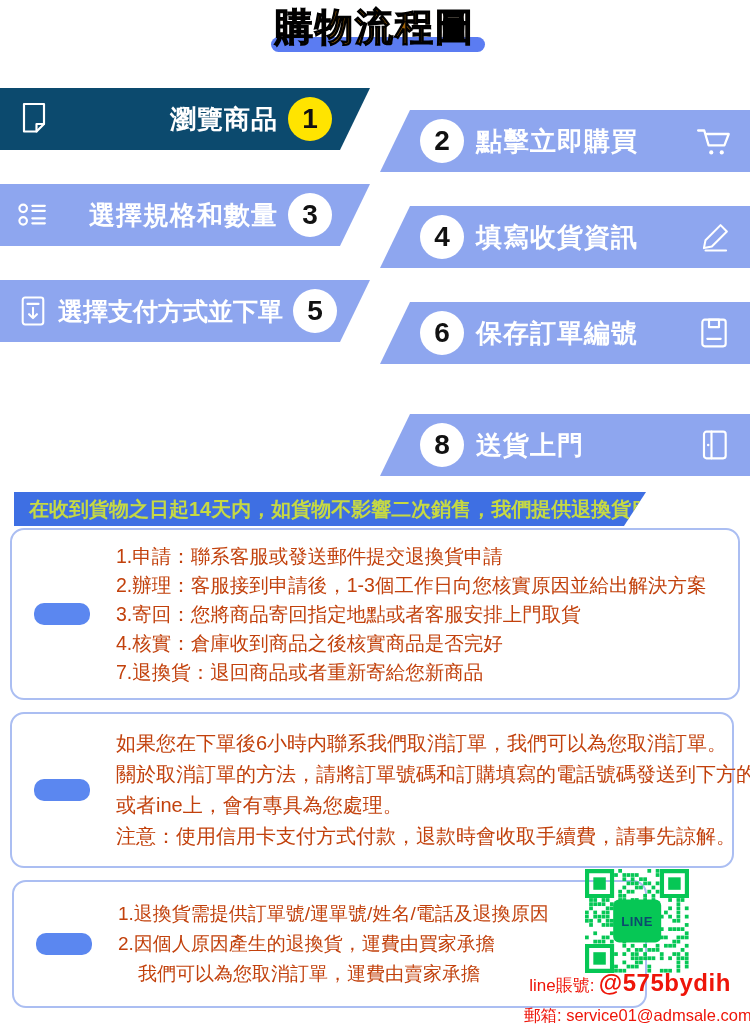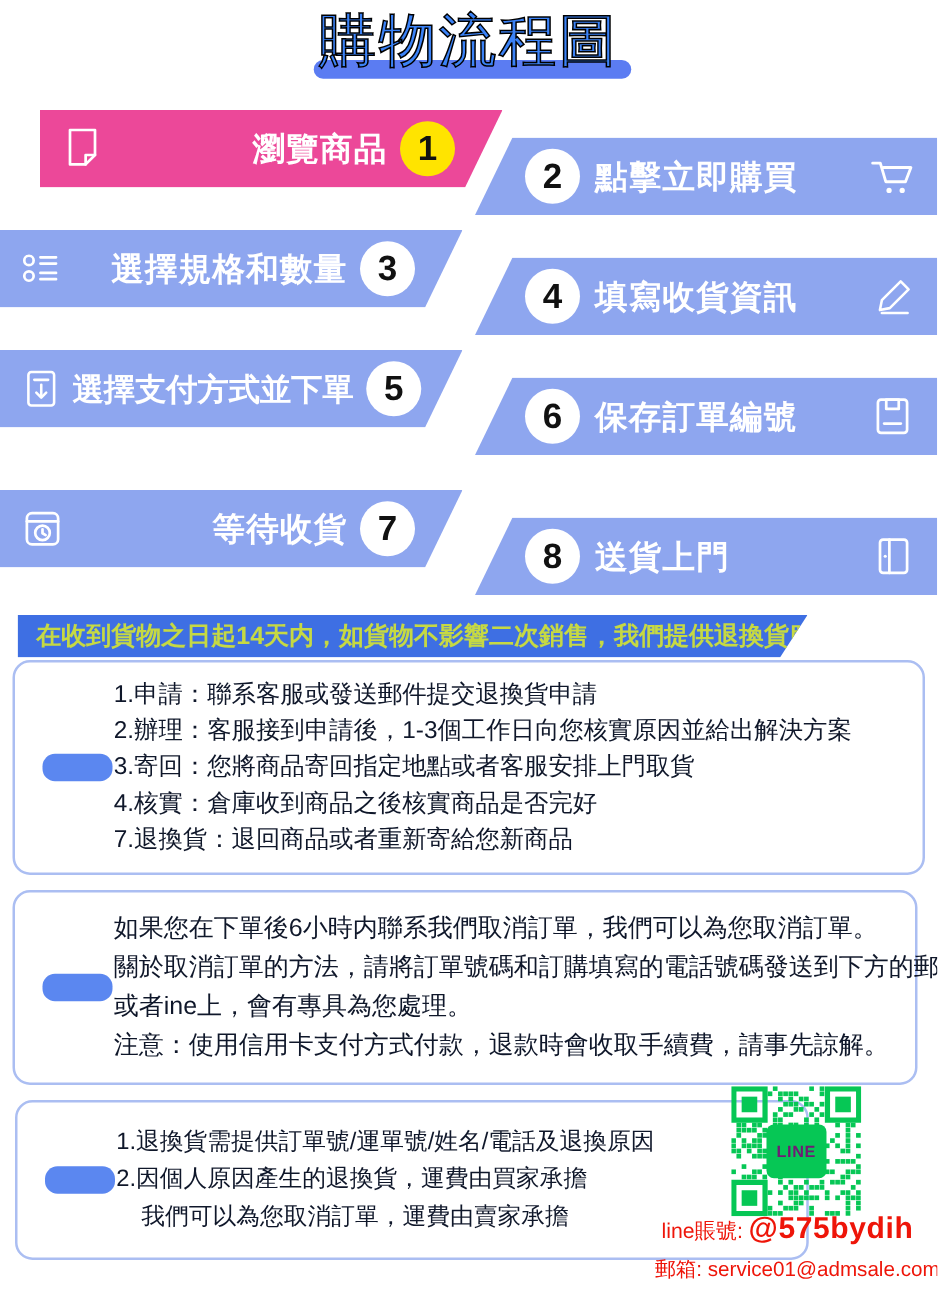--- a/index.html
+++ b/index.html
@@ -3,28 +3,28 @@
 <meta charset="utf-8">
 <style>
   * { margin:0; padding:0; box-sizing:border-box; }
   html,body { background:#ffffff; }
   #canvas {
     position:relative; width:750px; height:1034px; background:#ffffff;
     overflow:hidden; font-family:"Liberation Sans","DejaVu Sans",sans-serif;
   }
   
   .title-wrap { position:absolute; top:2px; left:0; width:100%; text-align:center; }
-  .title { display:inline-block; position:relative; font-size:46px; font-weight:400;
-    color:#3b82f6; letter-spacing:2px; -webkit-text-stroke:1.2px #000; padding:0 6px; }
+  .title { display:inline-block; position:relative; font-size:38px; font-weight:700;
+    color:#a16207; letter-spacing:2px; -webkit-text-stroke:1.2px #000; padding:0 6px; }
   .title-strip { position:absolute; left:2px; right:-4px; bottom:1px; height:15px;
     background:#5b7cf2; border-radius:8px; z-index:0; }
   .title-text { position:relative; z-index:1; }
   
   .bar { position:absolute; height:62px; width:370px; display:flex; align-items:center; }
-  .bar.dark  { background:#ec4899;margin-left:32px; }
+  .bar.dark  { background:#0c4a6e; }
   .bar.light { background:#8ea6ef; }
   .bar.left  { left:0;  clip-path:polygon(0 0,100% 0,calc(100% - 30px) 100%,0 100%);
                padding-left:14px; padding-right:38px; }
   .bar.right { right:0; clip-path:polygon(30px 0,100% 0,100% 100%,0 100%);
                padding-left:40px; padding-right:16px; }
   .bar .label { color:#fff; font-size:26px; font-weight:700; letter-spacing:1px; white-space:nowrap; }
   #bar5 .label { font-size:25px; letter-spacing:0; }
   .badge { width:44px; height:44px; border-radius:50%; background:#fff; color:#111;
     font-size:28px; font-weight:700; display:flex; align-items:center; justify-content:center;
     flex:0 0 auto; }
@@ -40,30 +40,30 @@
     color:#c6d943; font-size:20px; font-weight:700; line-height:34px; padding-left:15px;
     white-space:nowrap; }
   
   .section { position:absolute; border:2px solid #abbef2; border-radius:14px; background:#fff; }
   #sec1 { left:10px; top:528px; width:730px; height:172px; }
   #sec2 { left:10px; top:712px; width:724px; height:156px; }
   #sec3 { left:12px; top:880px; width:635px; height:128px; }
   .vlabel { position:absolute; left:22px; top:50%; transform:translateY(-50%);
     background:#5b87f0; color:#fff; border-radius:10px; font-size:24px; font-weight:700;
     writing-mode:vertical-rl; text-orientation:upright; letter-spacing:1px; padding:9px 12px; }
-  .sec-lines { position:absolute; left:79px; top:50%; transform:translateY(-50%);
-    color:#0f172a; white-space:nowrap; }
+  .sec-lines { position:absolute; left:104px; top:50%; transform:translateY(-50%);
+    color:#c2410c; white-space:nowrap; }
   #sec1 .sec-lines { font-size:19.5px; line-height:29px; }
   #sec2 .sec-lines { font-size:20px;   line-height:31px; }
   #sec3 .sec-lines { font-size:19px;   line-height:30px; }
   .indent { padding-left:20px; }
   
   .qr { position:absolute; left:585px; top:869px; width:104px; height:104px; }
   .qr-label { position:absolute; left:50%; top:50%; transform:translate(-50%,-50%);
-    background:#06c755; color:#701a75; font-weight:800; font-size:13px; padding:14px 8px;
+    background:#06c755; color:#0c4a6e; font-weight:800; font-size:13px; padding:14px 8px;
     border-radius:6px; letter-spacing:0.5px; }
   .contact-line { position:absolute; left:518px; top:969px; width:224px; text-align:center;
     color:#ee1509; white-space:nowrap; }
   .contact-line .lab { font-size:17px; }
   .contact-line .val { font-size:24px; font-weight:800; letter-spacing:0.5px; }
   .contact-email { position:absolute; left:524px; top:1005px; color:#ee1509; font-size:16.5px;
     white-space:nowrap; }
 </style>
 </head>
 <body>
@@ -141,32 +141,20 @@
     <span class="label">保存訂單編號</span>
     <span class="icon ml-auto">
       <svg width="40" height="40" viewBox="0 0 48 48" fill="none" stroke="#fff" stroke-width="2.6" stroke-linecap="round" stroke-linejoin="round">
         <rect x="10" y="8" width="28" height="32" rx="3"></rect>
           <rect x="18" y="8" width="12" height="9"></rect>
           <path d="M16 31h16"></path>
       </svg>
     </span>
   </div>
 
-  <div class="bar light left" id="bar7" style="top:392px">
-    <span class="icon">
-      <svg width="40" height="40" viewBox="0 0 48 48" fill="none" stroke="#fff" stroke-width="2.6" stroke-linecap="round" stroke-linejoin="round">
-        <rect x="9" y="9" width="30" height="30" rx="5"></rect>
-          <path d="M9 17h30"></path>
-        <circle cx="24" cy="28" r="7"></circle>
-          <path d="M24 24.5v3.8l3 1.8"></path>
-      </svg>
-    </span>
-    <span class="label ml-auto">等待收貨</span>
-    <span class="badge">7</span>
-  </div>
 
   <div class="bar light right" id="bar8" style="top:414px">
     <span class="badge">8</span>
     <span class="label">送貨上門</span>
     <span class="icon ml-auto">
       <svg width="40" height="40" viewBox="0 0 48 48" fill="none" stroke="#fff" stroke-width="2.6" stroke-linecap="round" stroke-linejoin="round">
         <rect x="12" y="8" width="26" height="32" rx="3"></rect>
           <path d="M21 8v32"></path>
           <circle cx="17" cy="24" r="1.5" fill="#fff" stroke="none"></circle>
       </svg>

